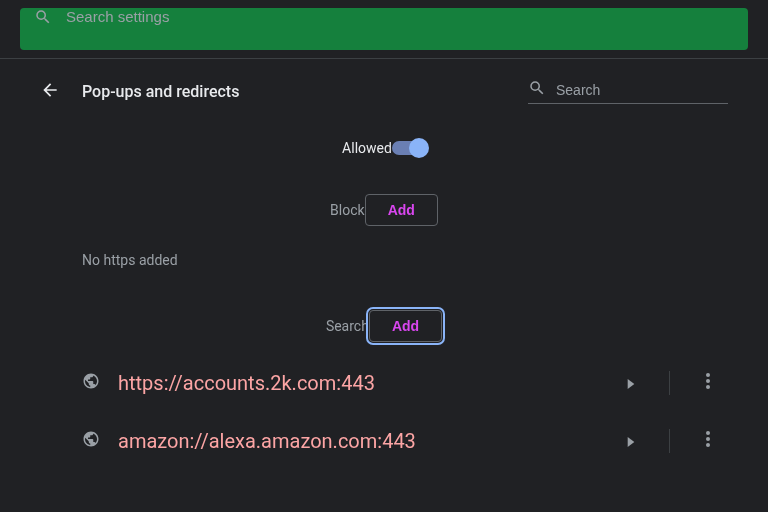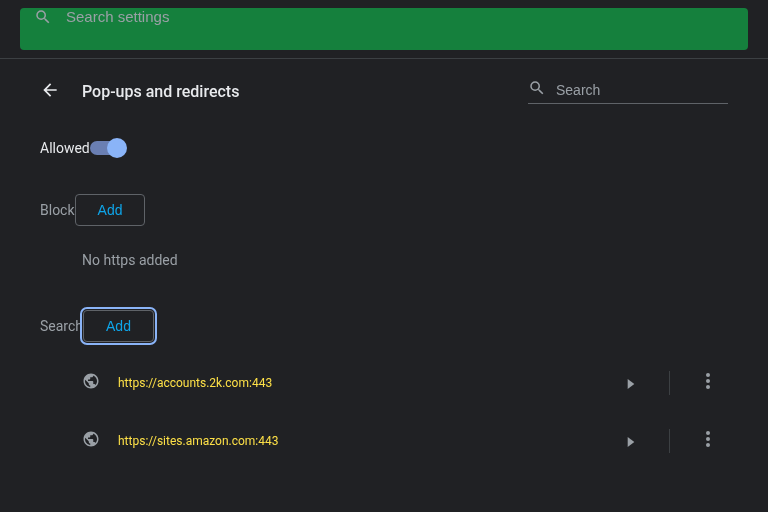--- a/index.html
+++ b/index.html
@@ -56,21 +56,21 @@
     border: none;
     outline: none;
     color: #e8eaed;
     font-size: 14px;
     flex: 1;
   }
   .inline-search input::placeholder { color: #9aa0a6; }
   .setting-row {
     display: flex;
     align-items: center;
-    justify-content: flex-start;
+    justify-content: center;
     margin-bottom: 38px;
   }
   .setting-label { font-size: 14px; color: #e8eaed; }
   .section-label { font-size: 14px; color: #9aa0a6; }
   .toggle {
     position: relative;
     width: 34px;
     height: 14px;
     background: #6a7fb3;
     border-radius: 7px;
@@ -81,23 +81,23 @@
     right: -3px;
     top: -3px;
     width: 20px;
     height: 20px;
     background: #8ab4f8;
     border-radius: 50%;
   }
   .add-btn {
     border: 1px solid #5f6368;
     background: transparent;
-    color: #0ea5e9;
+    color: #d946ef;
     font-size: 14px;
-    font-weight: 400;
+    font-weight: 700;
     padding: 7px 22px;
     border-radius: 4px;
     cursor: pointer;
   }
   .add-btn.focused {
     outline: 2px solid #8ab4f8;
     outline-offset: 1px;
   }
   .empty-msg {
     color: #9aa0a6;
@@ -107,21 +107,21 @@
     margin-bottom: 42px;
   }
   .site-list { margin-top: 10px; }
   .site-row {
     display: flex;
     align-items: center;
     padding: 14px 0 14px 42px;
     gap: 18px;
   }
   .globe-icon { width: 18px; height: 18px; fill: #9aa0a6; }
-  .site-url { flex: 1; font-size: 12px; color: #fde047; }
+  .site-url { flex: 1; font-size: 20px; color: #fca5a5; }
   .arrow-btn, .more-btn {
     width: 40px;
     height: 30px;
     display: flex;
     align-items: center;
     justify-content: center;
     cursor: pointer;
   }
   .arrow-btn svg { width: 8px; height: 10px; fill: #9aa0a6; }
   .vdiv { width: 1px; height: 24px; background: #3c4043; }
@@ -200,21 +200,21 @@
               <circle cx="2" cy="14" r="2"></circle>
             </svg></span>
       </div>
     </div>
     <div class="site-row">
       <span>
         <svg class="globe-icon" viewBox="0 0 24 24">
             <path d="M12 2C6.48 2 2 6.48 2 12s4.48 10 10 10 10-4.48 10-10S17.52 2 12 2zm-1 17.93c-3.94-.49-7-3.85-7-7.93 0-.62.08-1.21.21-1.79L9 15v1c0 1.1.9 2 2 2v1.93zm6.9-2.54c-.26-.81-1-1.39-1.9-1.39h-1v-3c0-.55-.45-1-1-1H8v-2h2c.55 0 1-.45 1-1V7h2c1.1 0 2-.9 2-2v-.41c2.93 1.19 5 4.06 5 7.41 0 2.08-.8 3.97-2.1 5.39z"></path>
           </svg>
       </span>
-      <div class="site-url">https://sites.amazon.com:443</div>
+      <div class="site-url">amazon://alexa.amazon.com:443</div>
       <div class="arrow-btn">
         <span><svg viewBox="0 0 8 12">
               <path d="M0 0l8 6-8 6z"></path>
             </svg></span>
       </div>
       <div class="vdiv"></div>
       <div class="more-btn">
         <span><svg viewBox="0 0 4 16">
               <circle cx="2" cy="2" r="2"></circle>
               <circle cx="2" cy="8" r="2"></circle>

